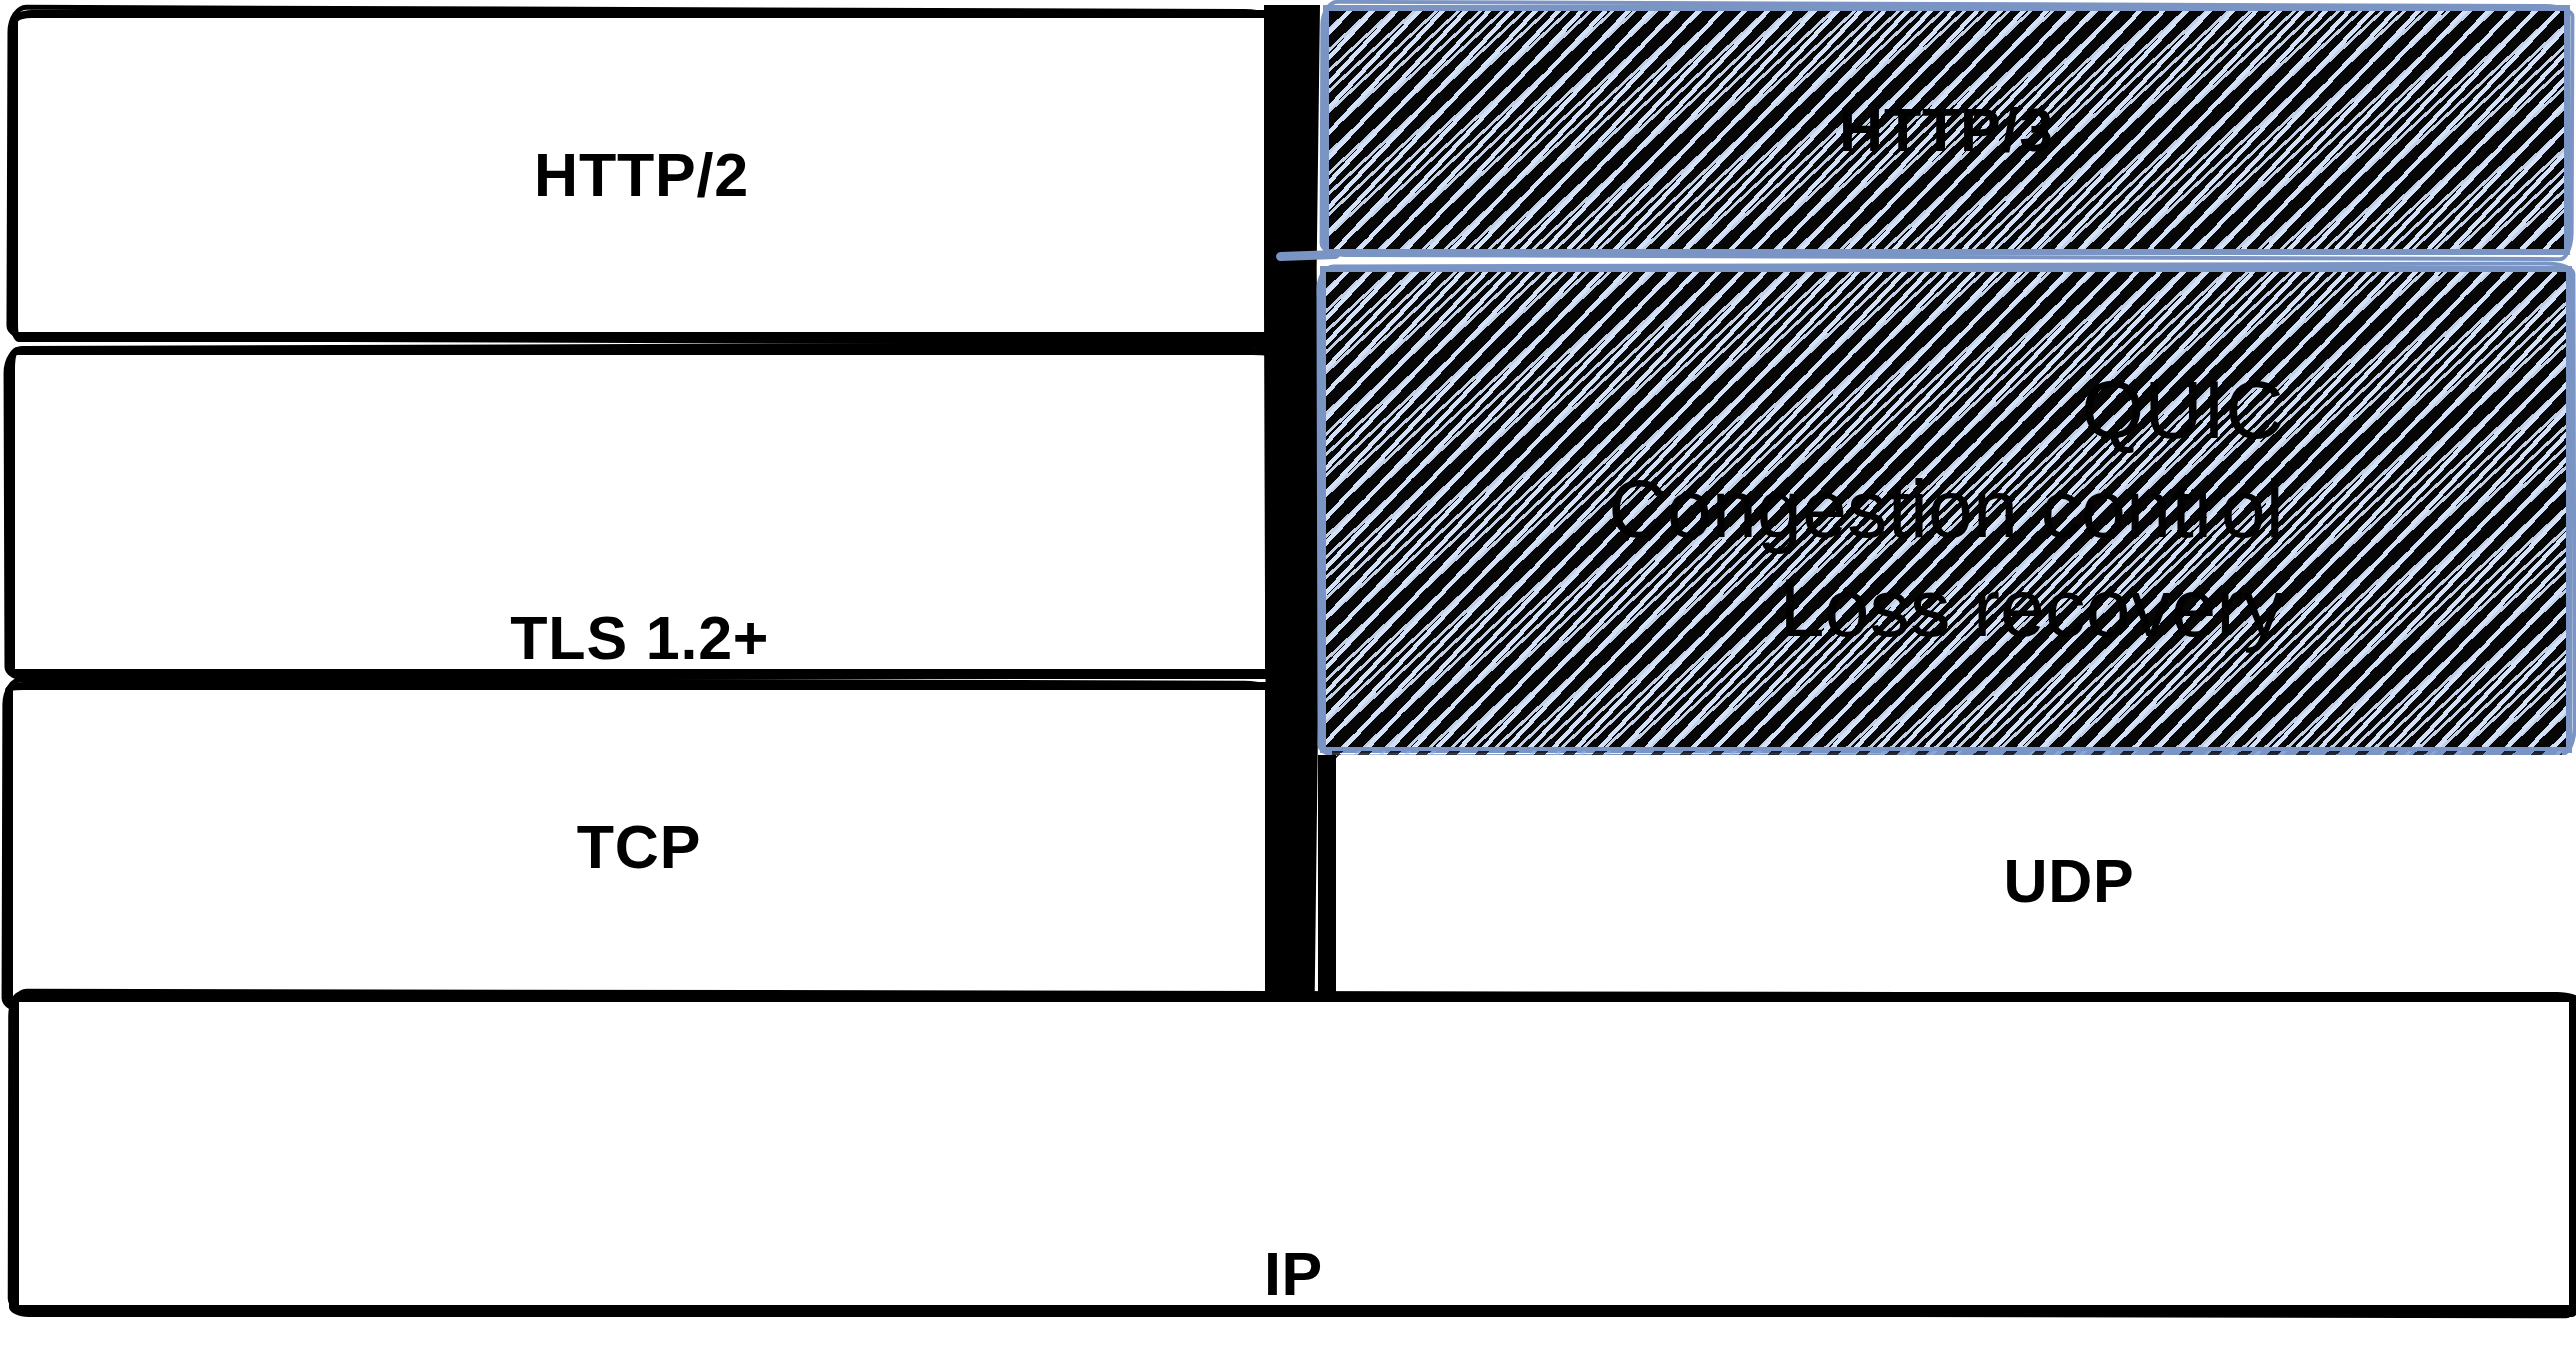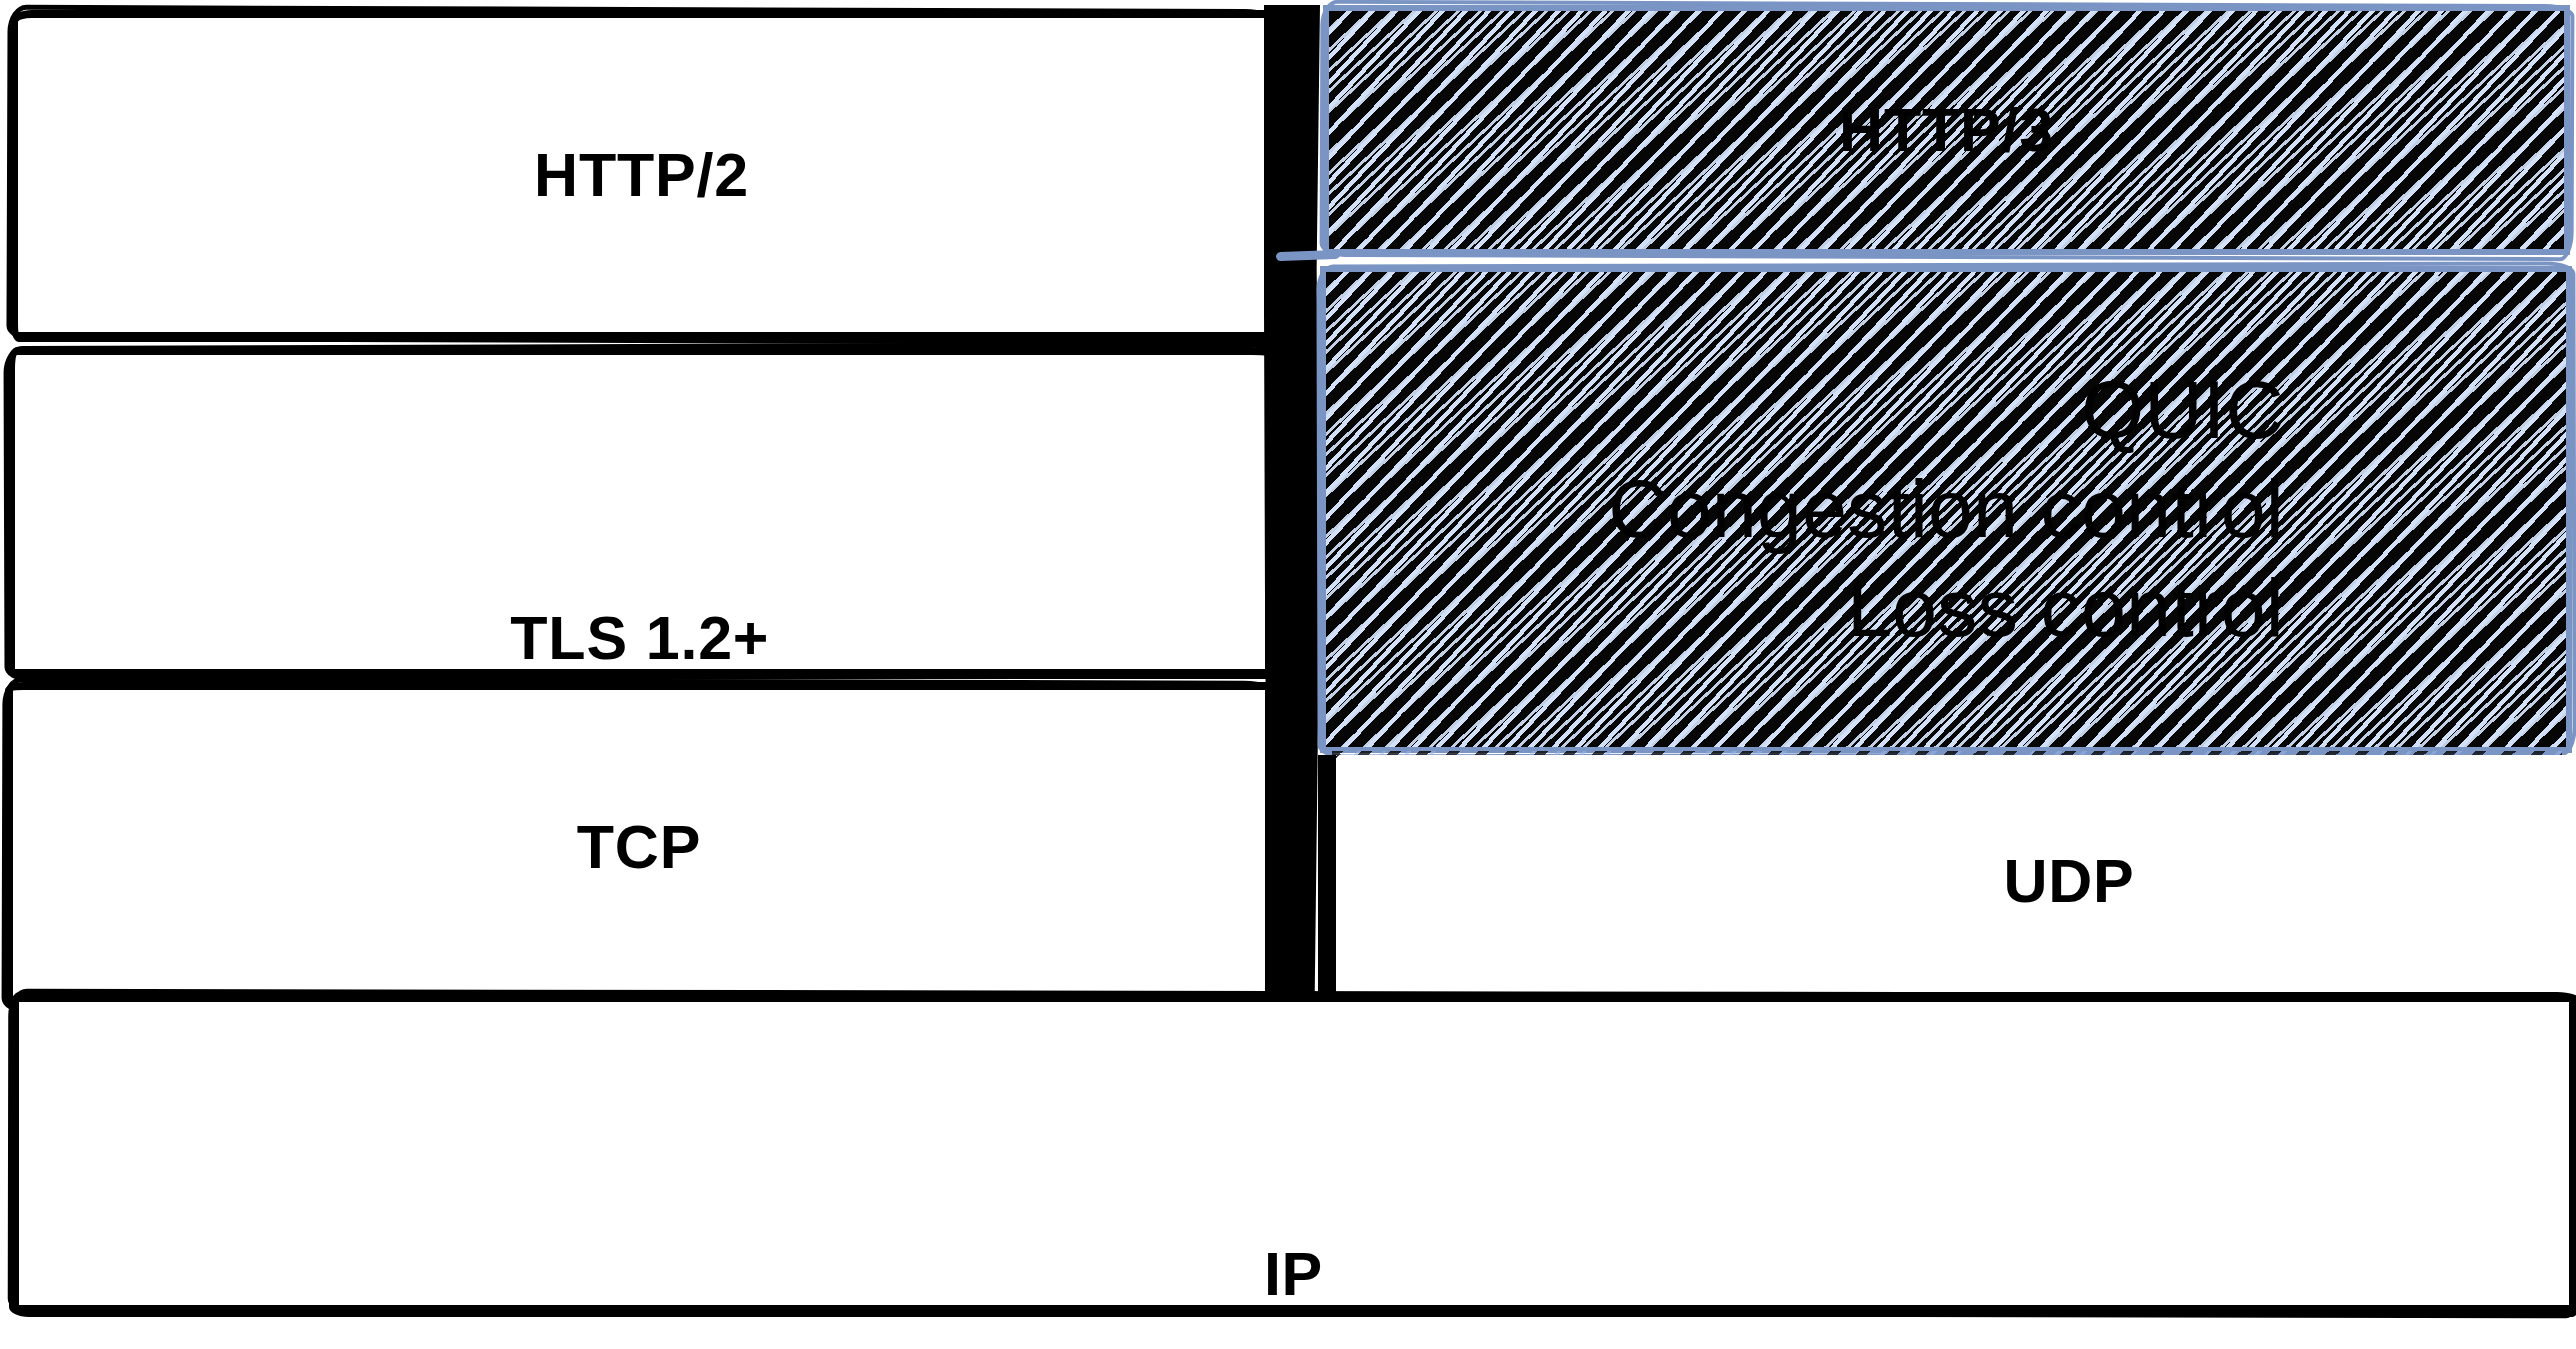--- a/index.html
+++ b/index.html
@@ -133,21 +133,21 @@
   <div class="box hatch" style="left:1323px; top:5px; width:1247px; height:250px; --tilt:0.2deg">
     <span class="label">HTTP/3</span>
   </div>
 
   <div class="overshoot"></div>
 
   <div class="box hatch" style="left:1320px; top:266px; width:1252px; height:487px; --tilt:-0.14deg">
     <div class="quic-lines">
       <div>QUIC</div>
       <div>Congestion control</div>
-      <div>Loss control</div>
+      <div>Loss recovery</div>
     </div>
   </div>
 
   <div class="hatch-spill"></div>
 
   <div class="box plain no-top" style="left:1318px; top:755px; width:1496px; height:264px; border-width:0 12.7px 12px 18.6px; --tilt:0.12deg">
     <span class="label">UDP</span>
   </div>
 
   <div class="box plain r-b" style="left:8.5px; top:992px; width:2572px; height:325px; border-width:10px 12.7px 12px 10px; --tilt:0.1deg">

